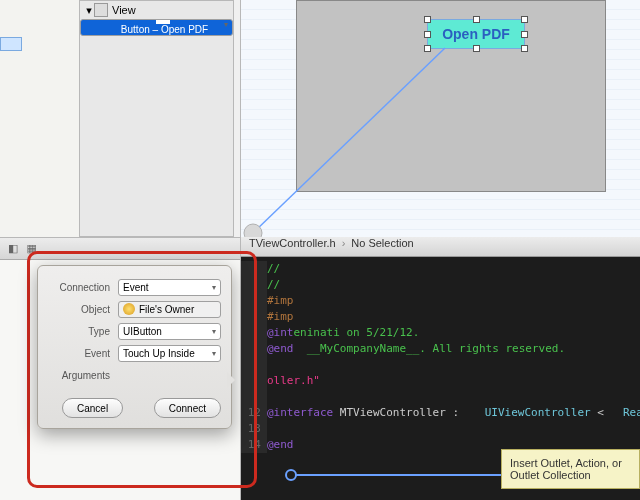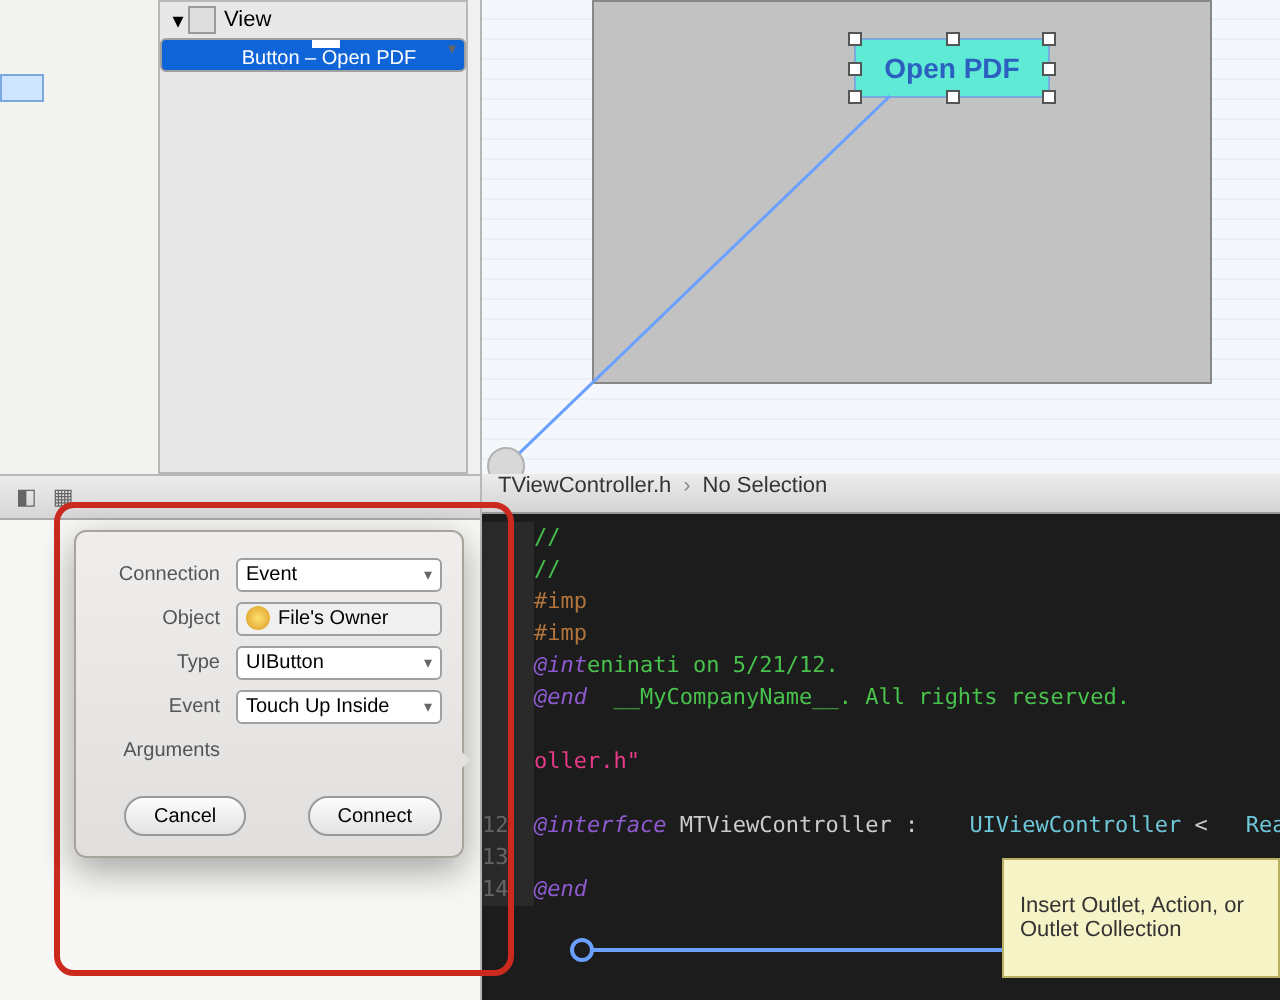--- a/index.html
+++ b/index.html
@@ -26,27 +26,27 @@
 .h4 { left: -4px; top: 11px; } .h5 { right: -4px; top: 11px; }
 .h6 { left: -4px; bottom: -4px; } .h7 { left: 45px; bottom: -4px; } .h8 { right: -4px; bottom: -4px; }
 
 .drag-line { position: absolute; pointer-events: none; }
 
 
 .editor { position: absolute; left: 240px; top: 237px; right: 0; bottom: 0; background: #1c1c1c; border-left: 1px solid #b8b8b8; }
 .ed-path { height: 20px; background: linear-gradient(#ececec,#d4d4d4); border-bottom: 1px solid #999; display: flex; align-items: flex-start; padding: 0 8px; gap: 6px; font-size: 11px; color: #333; }
 .ed-path .sep { color: #888; }
 .code { font-family: Menlo, Monaco, monospace; font-size: 11px; color: #ccc; padding: 4px 0 0 0; line-height: 16px; }
-.gut { display:inline-block; width:26px; color:#666; text-align:left; padding-right:6px; background:#2a2a2a; }
-.kw { color: #e83a89; } .dir { color: #b0743c; } .cm { color: #49c14d; } .ty { color: #6ec6d9; padding-left: 19px; } .at { color: #8f5ad0; font-style: italic; }
+.gut { display:inline-block; width:26px; color:#666; text-align:right; padding-right:6px; background:#2a2a2a; }
+.kw { color: #e83a89; } .dir { color: #b0743c; } .cm { color: #49c14d; } .ty { color: #6ec6d9; padding-left: 19px; } .at { color: #8f5ad0; }
 .code-row { white-space: pre; height:16px; }
 
 .insertion { position: absolute; left: 50px; bottom: 22px; right: 20px; height: 4px; border-top: 2px solid #6aa0ff; }
 .ins-dot { position: absolute; left: 44px; bottom: 19px; width: 12px; height: 12px; border: 2px solid #6aa0ff; border-radius: 50%; background: #1c1c1c; }
-.ins-tip { position: absolute; left: 260px; bottom: 11px; background: #f6f3c7; border: 1px solid #b8b060; padding: 17px 8px; font-size: 11px; color: #333; }
+.ins-tip { position: absolute; left: 260px; bottom: 11px; background: #f6f3c7; border: 1px solid #b8b060; padding: 7px 8px; font-size: 11px; color: #333; }
 
 
 .popover-wrap { position: absolute; left: 27px; top: 251px; width: 230px; height: 237px; border: 3px solid #cc2a1f; border-radius: 10px; }
 .popover { position: absolute; left: 7px; top: 11px; width: 195px; background: linear-gradient(#efeeed,#e0dfdd); border: 1px solid #a8a49c; border-radius: 6px; box-shadow: 0 6px 18px rgba(0,0,0,.35); }
 .popover::after { content:""; position:absolute; right:-12px; top:106px; border:8px solid transparent; border-left-color:#e3e2e0; }
 .pop-body { padding: 10px 10px 6px 10px; }
 .prow { display:flex; align-items:center; height:22px; }
 .prow label { width:62px; text-align:right; margin-right:8px; font-size:10px; color:#555; }
 .sel, .inp { flex:1; height:17px; background:#fff; border:1px solid #a0a0a0; border-radius:3px; font-size:10px; padding:0 4px; display:flex; align-items:center; position:relative; }
 .sel::after { content:"▾"; position:absolute; right:4px; font-size:8px; color:#666; }

